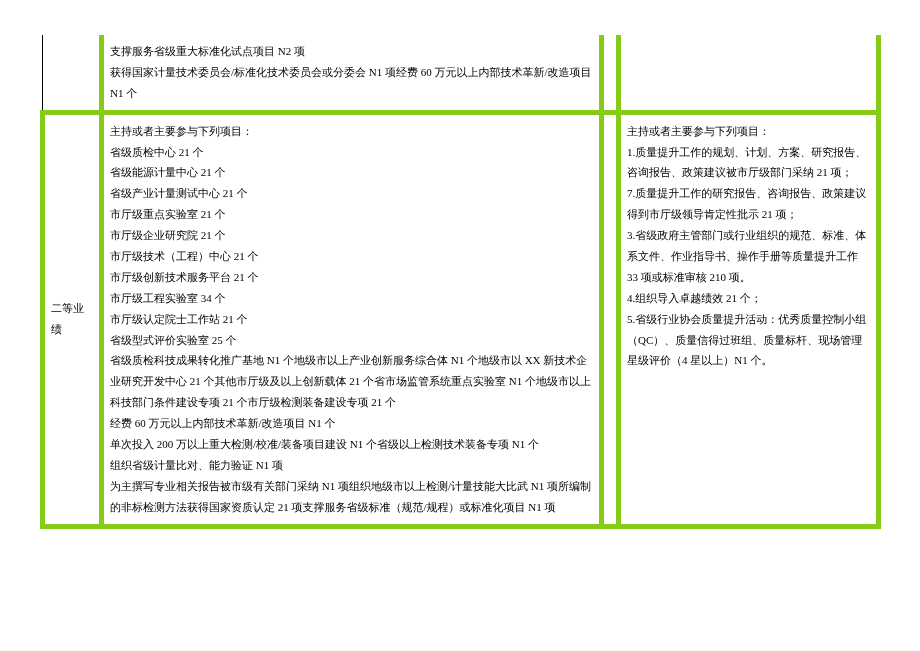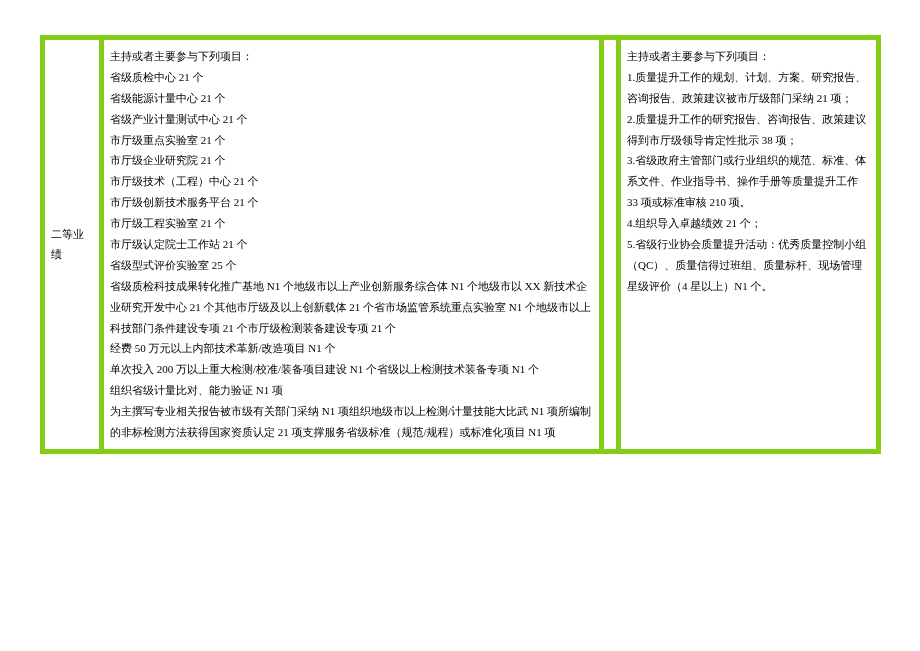--- a/index.html
+++ b/index.html
@@ -63,47 +63,56 @@
       padding: 0;
       line-height: 1.9;
     }
   </style>
 </head>
 <body>
 
 <div class="table-container">
   <table>
     <tbody>
+        <tr class="top-row">
+      <td class="col-label"></td>
+      <td class="col-main">
+        <p>支撑服务省级重大标准化试点项目 N2 项</p>
+        <p>获得国家计量技术委员会/标准化技术委员会或分委会 N1 项经费 60 万元以上内部技术革新/改造项目N1 个</p>
+      </td>
+      <td class="col-empty"></td>
+      <td class="col-right"></td>
+    </tr>
     <tr>
       <td class="col-label">
         <span>二等业绩</span>
       </td>
       <td class="col-main">
         <p>主持或者主要参与下列项目：</p>
         <p>省级质检中心 21 个</p>
         <p>省级能源计量中心 21 个</p>
         <p>省级产业计量测试中心 21 个</p>
         <p>市厅级重点实验室 21 个</p>
         <p>市厅级企业研究院 21 个</p>
         <p>市厅级技术（工程）中心 21 个</p>
         <p>市厅级创新技术服务平台 21 个</p>
-        <p>市厅级工程实验室 21 个</p>
+        <p>市厅级工程实验室 34 个</p>
         <p>市厅级认定院士工作站 21 个</p>
         <p>省级型式评价实验室 25 个</p>
         <p>省级质检科技成果转化推广基地 N1 个地级市以上产业创新服务综合体 N1 个地级市以 XX 新技术企业研究开发中心 21 个其他市厅级及以上创新载体 21 个省市场监管系统重点实验室 N1 个地级市以上科技部门条件建设专项 21 个市厅级检测装备建设专项 21 个</p>
-        <p>经费 50 万元以上内部技术革新/改造项目 N1 个</p>
+        <p>经费 60 万元以上内部技术革新/改造项目 N1 个</p>
         <p>单次投入 200 万以上重大检测/校准/装备项目建设 N1 个省级以上检测技术装备专项 N1 个</p>
         <p>组织省级计量比对、能力验证 N1 项</p>
         <p>为主撰写专业相关报告被市级有关部门采纳 N1 项组织地级市以上检测/计量技能大比武 N1 项所编制的非标检测方法获得国家资质认定 21 项支撑服务省级标准（规范/规程）或标准化项目 N1 项</p>
       </td>
       <td class="col-empty"></td>
       <td class="col-right">
         <p>主持或者主要参与下列项目：</p>
         <p>1.质量提升工作的规划、计划、方案、研究报告、咨询报告、政策建议被市厅级部门采纳 21 项；</p>
-        <p>2.质量提升工作的研究报告、咨询报告、政策建议得到市厅级领导肯定性批示 38 项；</p>
+        <p>7.质量提升工作的研究报告、咨询报告、政策建议得到市厅级领导肯定性批示 21 项；</p>
         <p>3.省级政府主管部门或行业组织的规范、标准、体系文件、作业指导书、操作手册等质量提升工作 33 项或标准审核 210 项。</p>
         <p>4.组织导入卓越绩效 21 个；</p>
         <p>5.省级行业协会质量提升活动：优秀质量控制小组（QC）、质量信得过班组、质量标杆、现场管理星级评价（4 星以上）N1 个。</p>
       </td>
     </tr>
   </tbody>
     </table>
 </div>
 
 </body></html>

